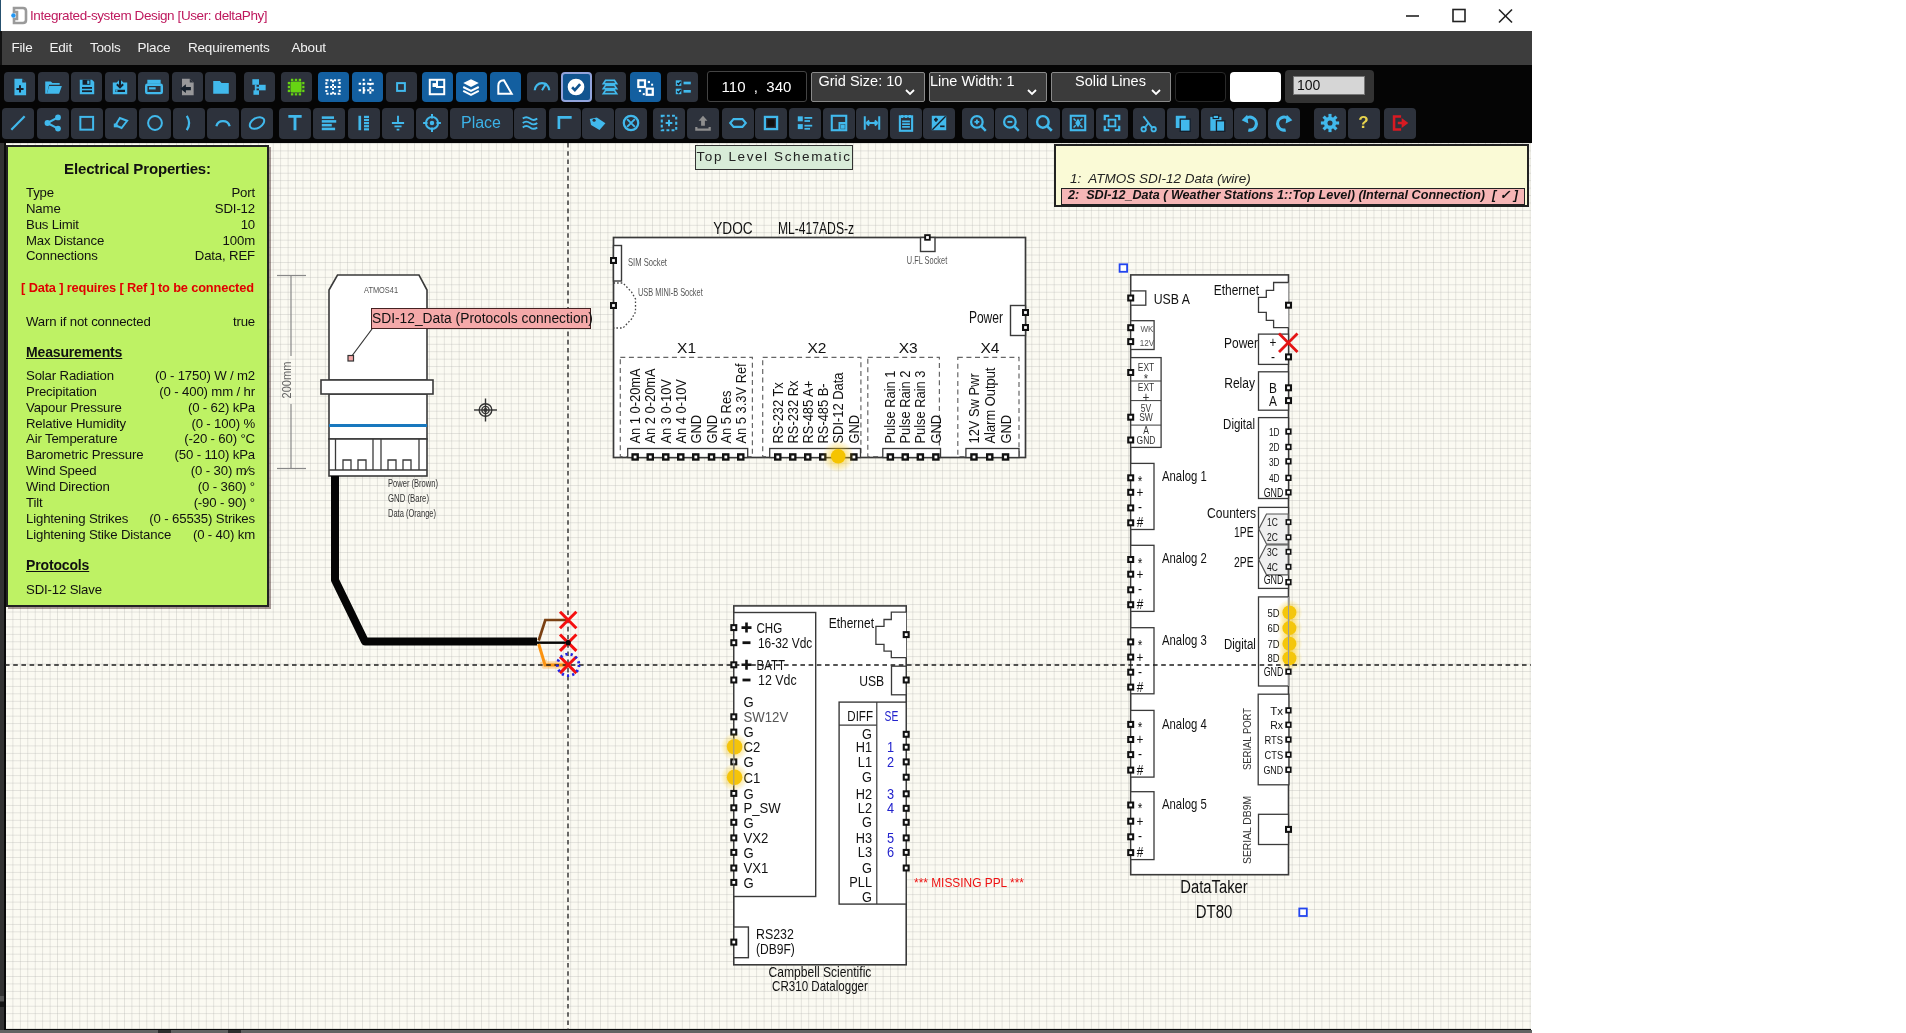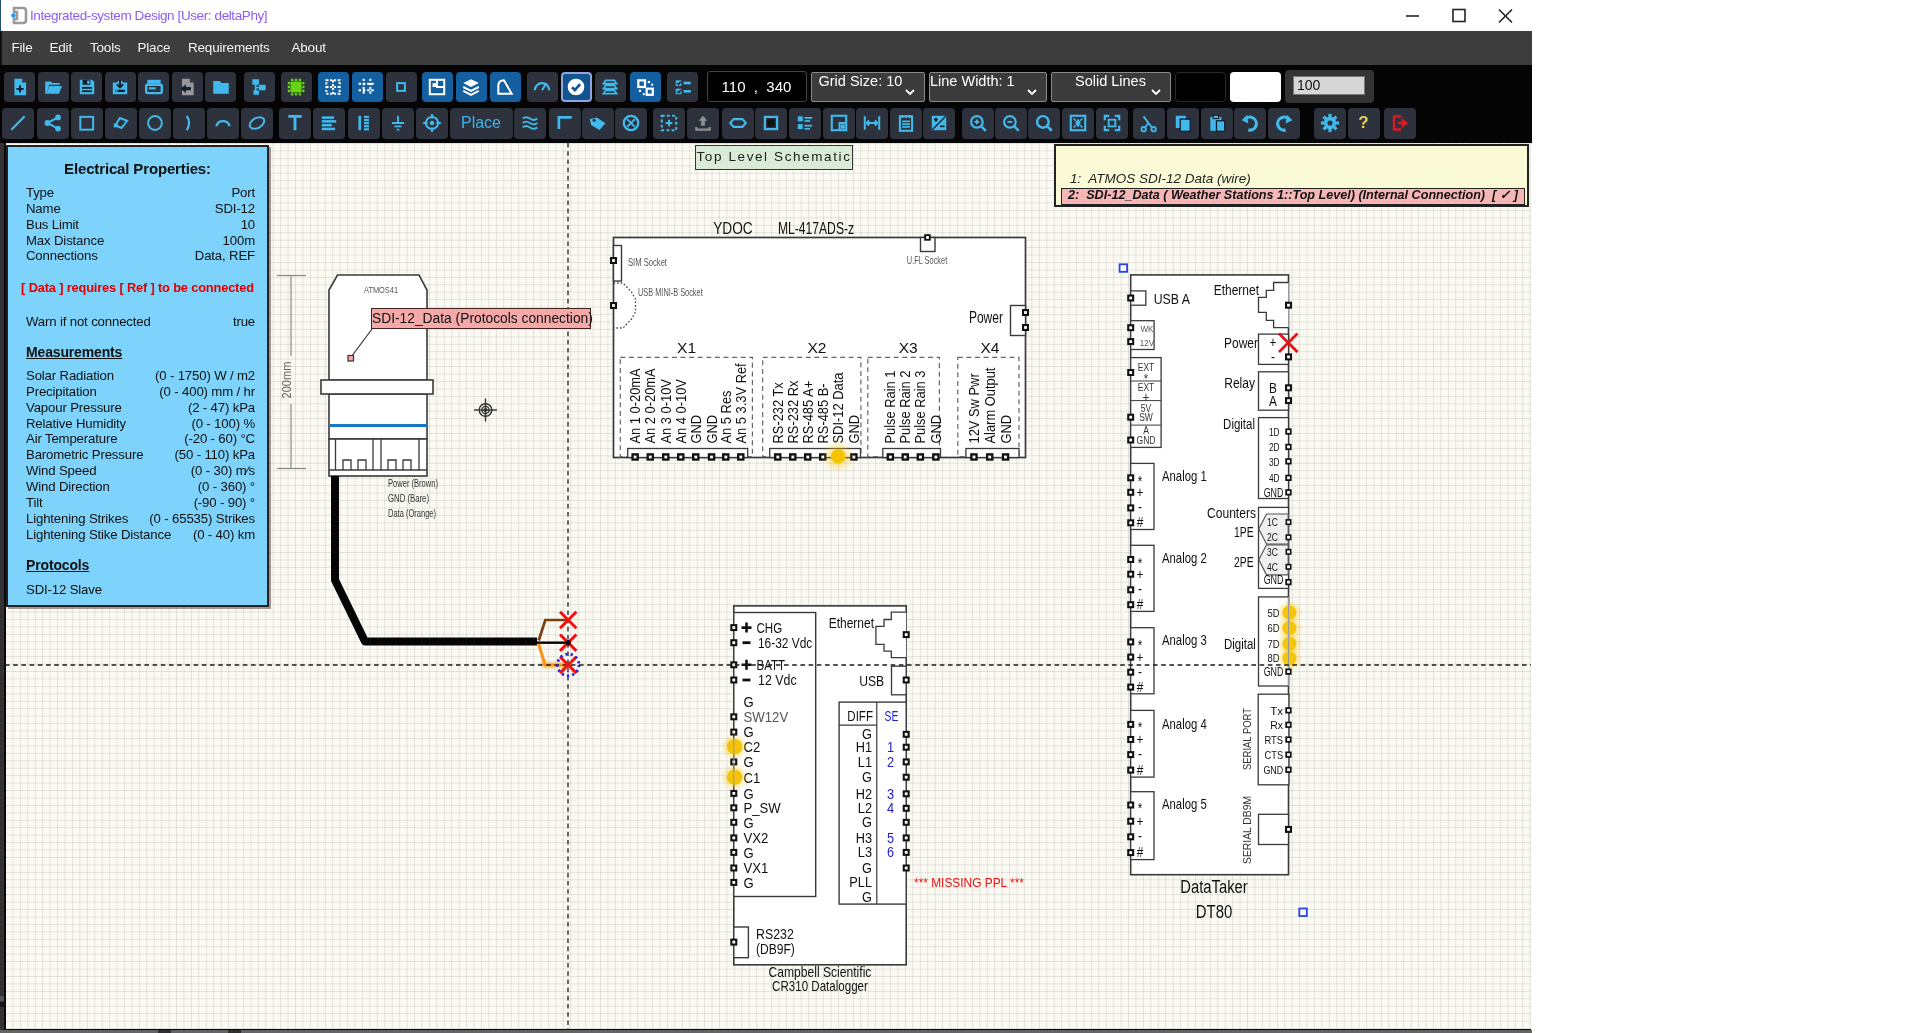--- a/index.html
+++ b/index.html
@@ -1,30 +1,30 @@
 <!DOCTYPE html>
 <html><head><meta charset="utf-8"><style>
 *{margin:0;padding:0;box-sizing:border-box}
 body{width:1906px;height:1033px;background:#fff;font-family:"Liberation Sans",sans-serif;position:relative;overflow:hidden}
 .abs{position:absolute}
 #titlebar{left:0;top:0;width:1532px;height:31px;background:#fff;border-left:1px solid #26506e}
-#title-txt{left:30px;top:8px;font-size:13.5px;color:#8b5cf6;letter-spacing:-0.4px}
+#title-txt{left:30px;top:8px;font-size:13.5px;color:#be185d;letter-spacing:-0.4px}
 #menubar{left:0;top:31px;width:1532px;height:34px;background:#3d3d3d;border-left:2px solid #111}
 .menu-item{top:39.5px;font-size:13.5px;color:#f2f2f2;letter-spacing:-0.2px}
 #tb1{left:0;top:65px;width:1532px;height:39px;background:#050505}
 #tb2{left:0;top:104px;width:1532px;height:39px;background:#050505}
 .btn{position:absolute;width:31px;height:29.5px;background:#2d323c;border-radius:4px;display:flex;align-items:center;justify-content:center}
 .btn2{position:absolute;width:32px;height:31px;background:#2d323c;border-radius:4px;display:flex;align-items:center;justify-content:center}
 .blue{background:#135fa0}
 .sel{background:#11548f;border:2px solid #93a4dc}
 .dd{position:absolute;height:29.5px;background:#3b3b3b;border:1px solid #8a8a8a;border-radius:2px;color:#fff;font-size:14.5px;display:flex;align-items:flex-start}
 #canvas{left:5px;top:143px;width:1526px;height:887px;background-color:#fbfaf2;background-image:linear-gradient(to right,rgba(178,178,174,.34) 1.3px,transparent 1.3px),linear-gradient(to bottom,rgba(178,178,174,.34) 1.3px,transparent 1.3px);background-size:7.45px 7.45px}
 #leftstrip{left:0;top:143px;width:3.5px;height:890px;background:#333}
 #statusbar{left:0;top:1030px;width:1532px;height:3px;background:#636363}
-#pinkpanel{left:6px;top:145px;width:263px;height:462px;background:#7dd3fc;border:2px solid #222;box-shadow:2px 2px 0 rgba(60,30,30,.45);font-size:13.2px;letter-spacing:-0.15px;color:#111}
+#pinkpanel{left:6px;top:145px;width:263px;height:462px;background:#bef264;border:2px solid #222;box-shadow:2px 2px 0 rgba(60,30,30,.45);font-size:13.2px;letter-spacing:-0.15px;color:#111}
 .pr{position:absolute;left:18px;right:12px}
 .pr .v{float:right}
 #ylwpanel{left:1054px;top:144px;width:475px;height:63px;background:#fafad6;border:2px solid #222;font-size:13.5px;color:#111}
 #greenbox{left:695px;top:145px;width:158px;height:25px;background:#d8ecd8;border:1.5px solid #333;font-size:13.5px;letter-spacing:1.6px;color:#222;text-align:center;line-height:22px}
 #tooltip{left:371px;top:307.5px;width:220px;height:21.5px;background:#f5a9a9;border:1.5px solid #422;font-size:13.8px;color:#111;text-align:center;line-height:20px;white-space:nowrap}
 svg text{font-family:"Liberation Sans",sans-serif}
 </style></head><body>
 
 <div id="titlebar" class="abs"></div>
 <svg class="abs" style="left:10px;top:6px" width="20" height="20" viewBox="0 0 20 20">
@@ -954,21 +954,21 @@
 <div class="pr" style="top:38px"><span>Type</span><span class="v">Port</span></div>
 <div class="pr" style="top:54px"><span>Name</span><span class="v">SDI-12</span></div>
 <div class="pr" style="top:70px"><span>Bus Limit</span><span class="v">10</span></div>
 <div class="pr" style="top:86px"><span>Max Distance</span><span class="v">100m</span></div>
 <div class="pr" style="top:101px"><span>Connections</span><span class="v">Data, REF</span></div>
 <div class="abs" style="left:0;right:0;top:133px;text-align:center;color:#e00000;font-weight:bold;font-size:12.8px">[ Data ] requires [ Ref ] to be connected</div>
 <div class="pr" style="top:167px"><span>Warn if not connected</span><span class="v">true</span></div>
 <div class="abs" style="left:18px;top:196.5px;font-weight:bold;text-decoration:underline;font-size:14px">Measurements</div>
 <div class="pr" style="top:221.0px"><span>Solar Radiation</span><span class="v">(0 - 1750) W / m2</span></div>
 <div class="pr" style="top:236.8px"><span>Precipitation</span><span class="v">(0 - 400) mm / hr</span></div>
-<div class="pr" style="top:252.7px"><span>Vapour Pressure</span><span class="v">(2 - 47) kPa</span></div>
+<div class="pr" style="top:252.7px"><span>Vapour Pressure</span><span class="v">(0 - 62) kPa</span></div>
 <div class="pr" style="top:268.6px"><span>Relative Humidity</span><span class="v">(0 - 100) %</span></div>
 <div class="pr" style="top:284.4px"><span>Air Temperature</span><span class="v">(-20 - 60) °C</span></div>
 <div class="pr" style="top:300.2px"><span>Barometric Pressure</span><span class="v">(50 - 110) kPa</span></div>
 <div class="pr" style="top:316.1px"><span>Wind Speed</span><span class="v">(0 - 30) m⁄s</span></div>
 <div class="pr" style="top:331.9px"><span>Wind Direction</span><span class="v">(0 - 360) °</span></div>
 <div class="pr" style="top:347.8px"><span>Tilt</span><span class="v">(-90 - 90) °</span></div>
 <div class="pr" style="top:363.6px"><span>Lightening Strikes</span><span class="v">(0 - 65535) Strikes</span></div>
 <div class="pr" style="top:379.5px"><span>Lightening Stike Distance</span><span class="v">(0 - 40) km</span></div>
 <div class="abs" style="left:18px;top:410px;font-weight:bold;text-decoration:underline;font-size:14px">Protocols</div>
 <div class="pr" style="top:435px"><span>SDI-12 Slave</span></div>

